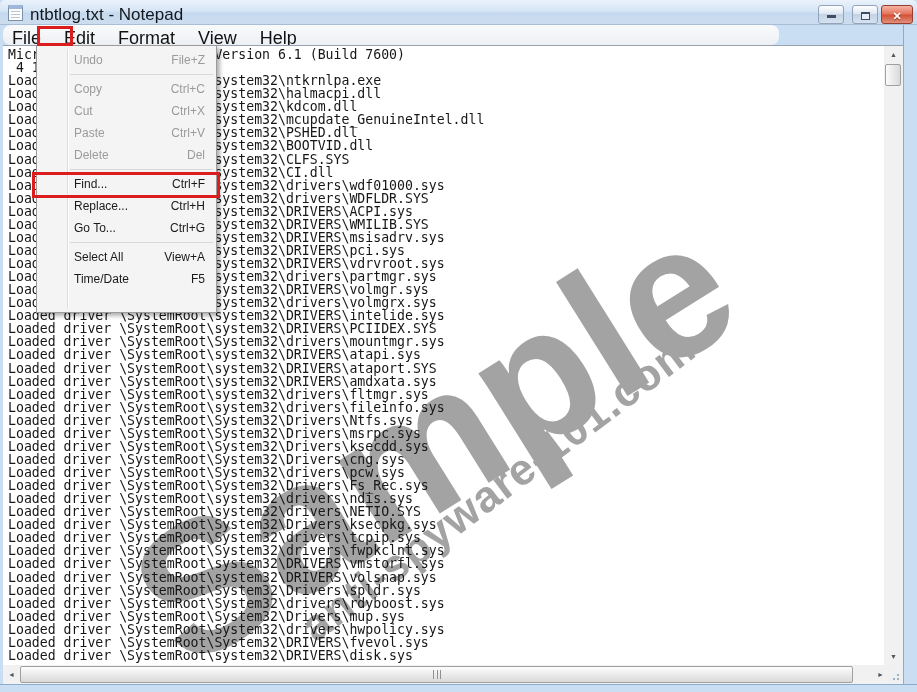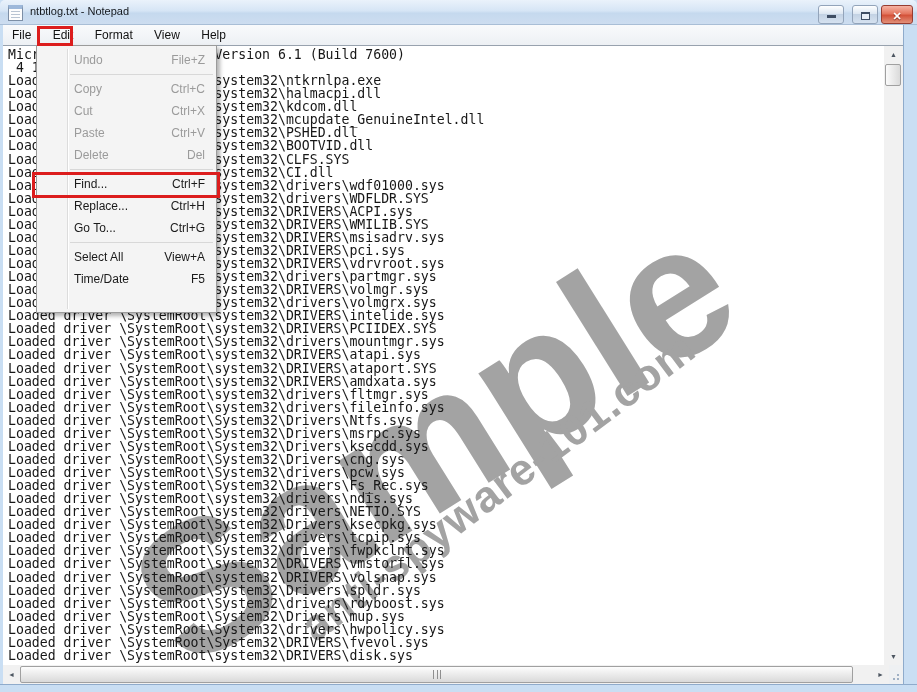--- a/index.html
+++ b/index.html
@@ -8,36 +8,36 @@
 
   .window { position:absolute; inset:0; }
 
   
   .titlebar { position:absolute; left:0; top:0; width:917px; height:25px;
     background:linear-gradient(#eaf2fb 0%, #d6e5f5 45%, #c5d9ee 55%, #cdddf0 100%);
     border-bottom:1px solid #a9bed6; border-radius:5px 5px 0 0; }
   .app-icon { position:absolute; left:8px; top:5px; width:15px; height:16px;
     background:#fdfdfd; border:1px solid #7d8fa6; border-top:4px solid #9db8da; }
   .app-icon i { display:block; height:1px; background:#b9c4d2; margin:2px 2px 0 2px; }
-  .win-title { position:absolute; left:30px; top:5px; font-size:11px; color:#14181d; }
+  .win-title { position:absolute; left:30px; top:5px; font-size:17px; color:#14181d; }
   .wbtn { position:absolute; top:5px; height:19px; border-radius:3px; text-align:center; }
   .wbtn.min, .wbtn.max { width:26px; border:1px solid #93a4ba;
     background:linear-gradient(#ffffff,#dde7f2 45%,#c3d2e4 50%,#d6e2f0); }
   .wbtn.min { left:818px; } .wbtn.max { left:852px; }
   .wbtn.close { left:881px; width:32px; border:1px solid #963c31;
     background:linear-gradient(#f6b3a4 0%,#e4765f 45%,#d4523a 55%,#e2917b 100%); }
   .glyph-min { position:absolute; left:8px; bottom:5px; width:9px; height:3px; background:#3e4d63; }
   .glyph-max { position:absolute; left:8px; top:6px; width:9px; height:8px;
     border:1px solid #3e4d63; border-top:2px solid #3e4d63; background:#e8eef6; }
   .glyph-x { font-size:11px; font-weight:bold; color:#fff; line-height:18px;
     text-shadow:0 1px 1px rgba(90,20,10,.7); }
 
   
-  .menubar { position:absolute; left:3px; top:25px; width:900px; height:20px;
-    background:linear-gradient(#f9fafc,#edf0f4); font-size:12px; color:#111; }
+  .menubar { position:absolute; left:3px; top:25px; width:776px; height:20px;
+    background:linear-gradient(#f9fafc,#edf0f4); font-size:18px; color:#111;border-radius:8px; }
   .mbar-item { display:inline-block; padding:3px 9px 0 9px; height:20px; }
 
   
   .border-right { position:absolute; left:903px; top:25px; width:14px; height:659px;
     background:#c9def3; border-left:1px solid #8fabcb; }
   .border-bottom { position:absolute; left:0; top:684px; width:917px; height:8px;
     background:#c9def3; border-top:1px solid #8fabcb; }
   .border-left { position:absolute; left:0; top:25px; width:3px; height:659px; background:#c9def3; }
 
   

